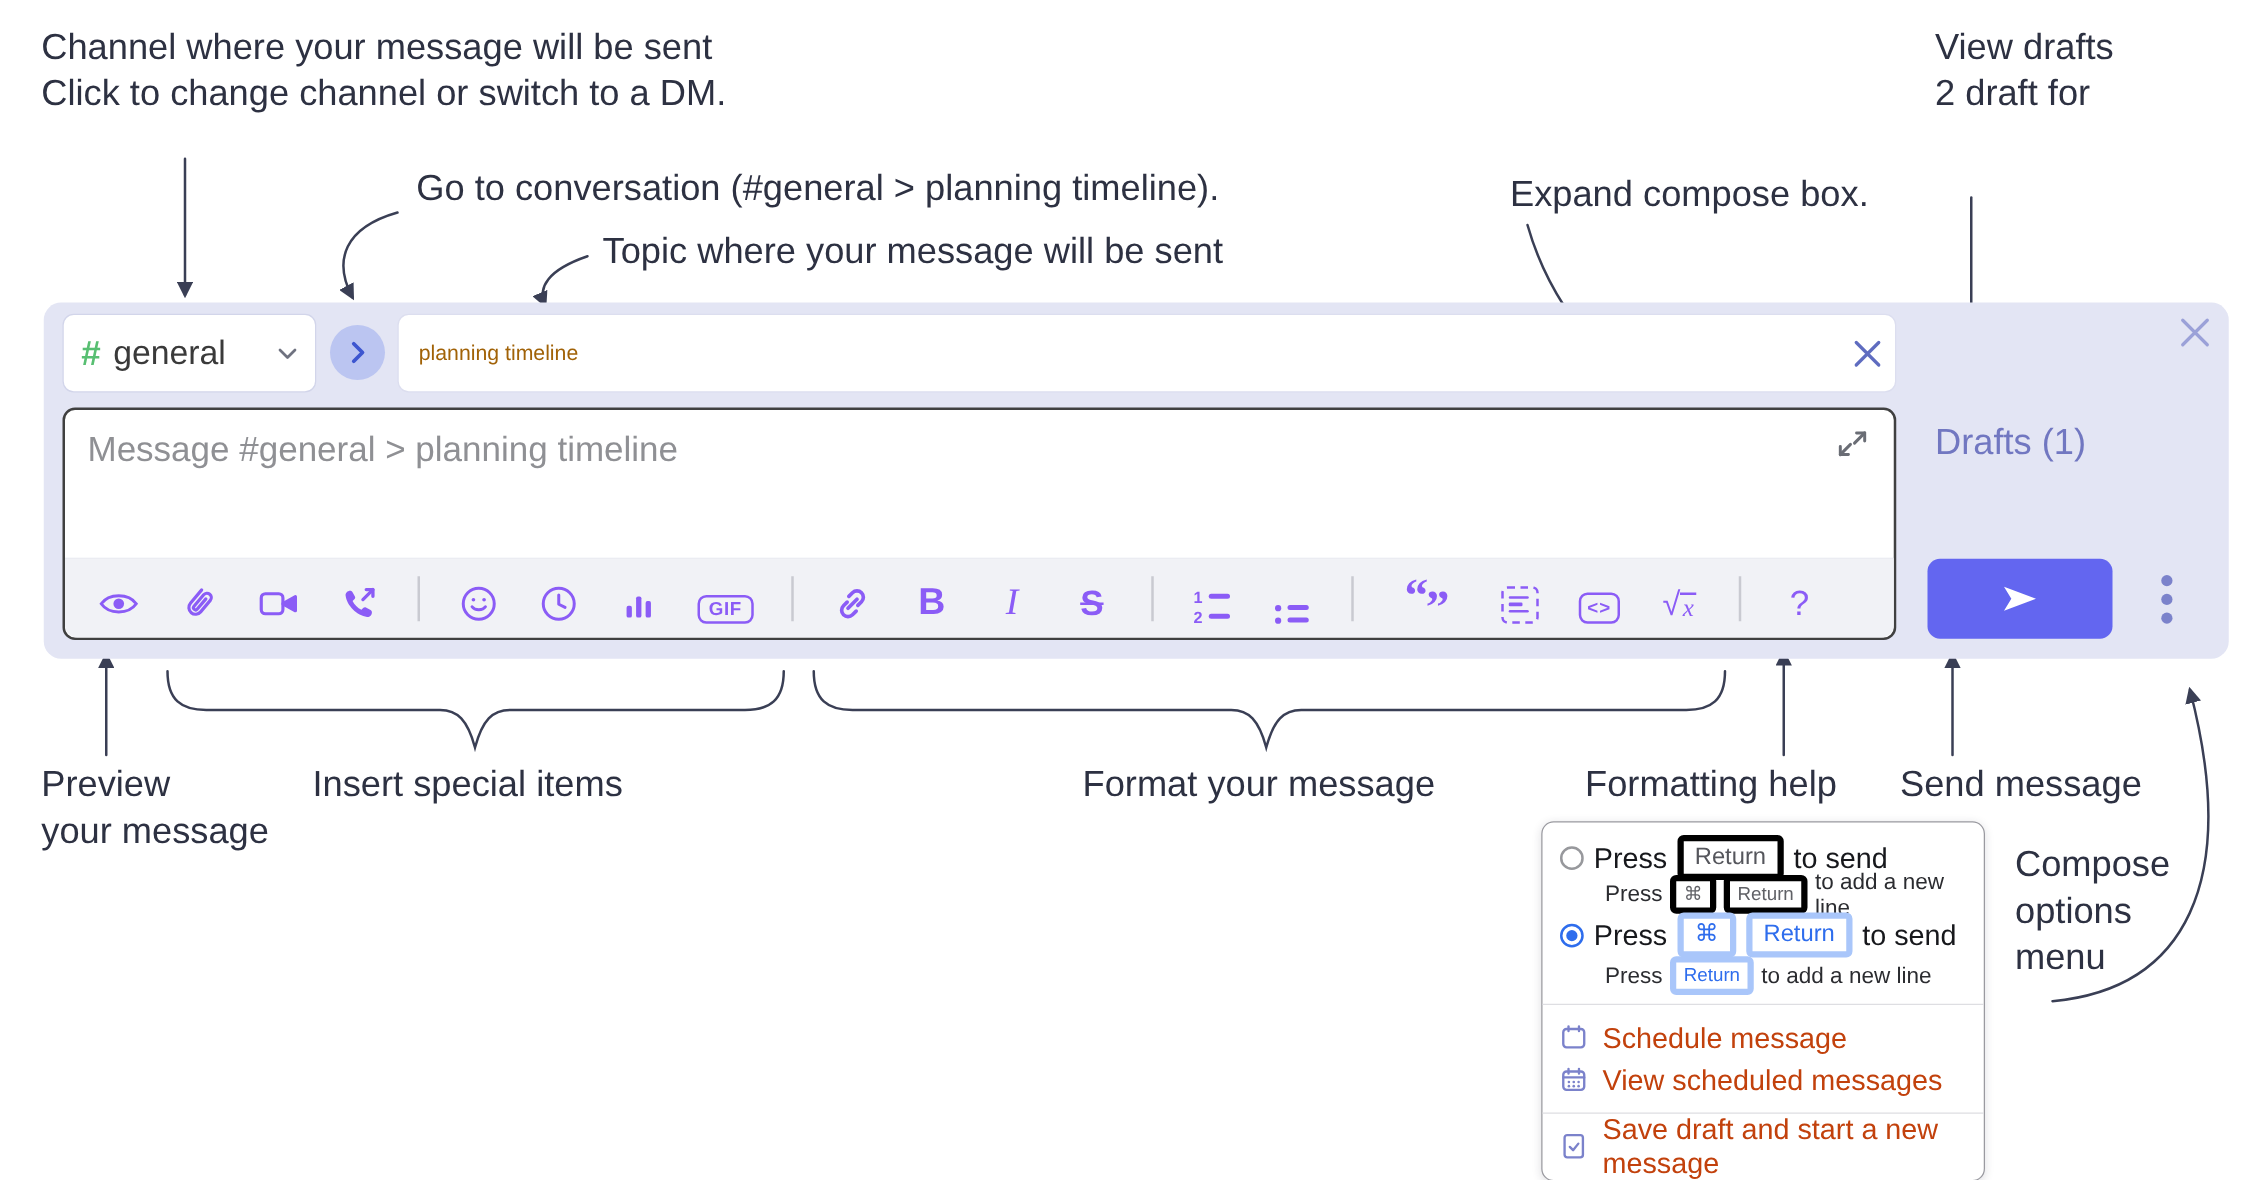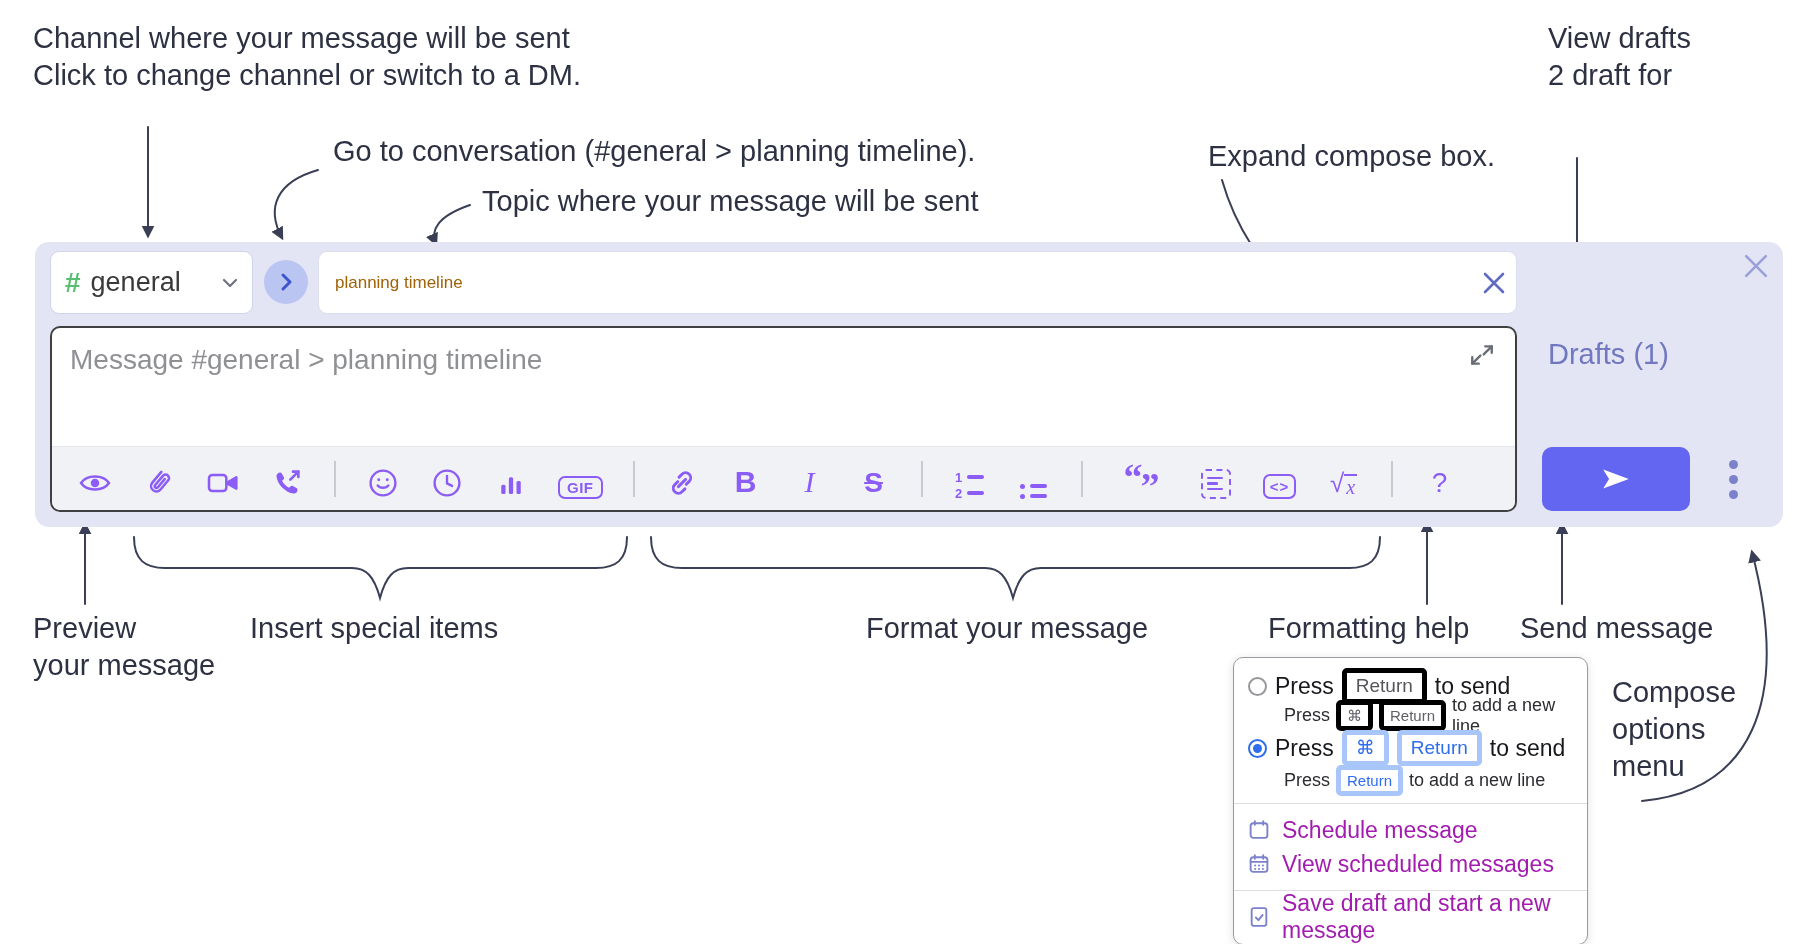--- a/index.html
+++ b/index.html
@@ -75,21 +75,21 @@
   .prow{display:flex;align-items:center;gap:8px;font-size:23px;color:#17181c;height:32px;padding-left:14px;}
   .prow.sub{font-size:18px;color:#2b2c30;height:27px;padding-left:50px;gap:6px;}
   .key{display:inline-block;border:5px solid #000000;border-radius:5px;background:#fff;padding:0 9px;font-size:19px;
         color:#55565c;line-height:26px;white-space:nowrap;}
   .sub .key{font-size:15px;line-height:21px;padding:0 6px;color:#606166;}
   .key.blue{color:#2e6ded;border-color:#a9c6fa;}
   .radio{width:19px;height:19px;border:2px solid #97989c;border-radius:50%;box-sizing:border-box;display:flex;flex:0 0 auto;cursor:pointer;}
   .radio.sel{border-color:#2e6ded;}
   .radio .dot{width:9px;height:9px;border-radius:50%;background:#2e6ded;margin:auto;}
   .pdiv{height:1px;background:#dedee2;margin:9px 0;}
-  .mrow{display:flex;align-items:center;gap:12px;font-size:23px;color:#a21caf;height:34px;padding-left:14px;cursor:pointer;}
+  .mrow{display:flex;align-items:center;gap:12px;font-size:23px;color:#c2410c;height:34px;padding-left:14px;cursor:pointer;}
   .mrow svg{flex:0 0 auto;}
 </style>
 </head>
 <body>
 
 <div id="canvas">
 
   <svg id="overlay" width="1814" height="944">
     <defs>
       <marker id="arr" viewBox="0 0 10 10" refX="8" refY="5" markerWidth="6.5" markerHeight="6.5" orient="auto">

